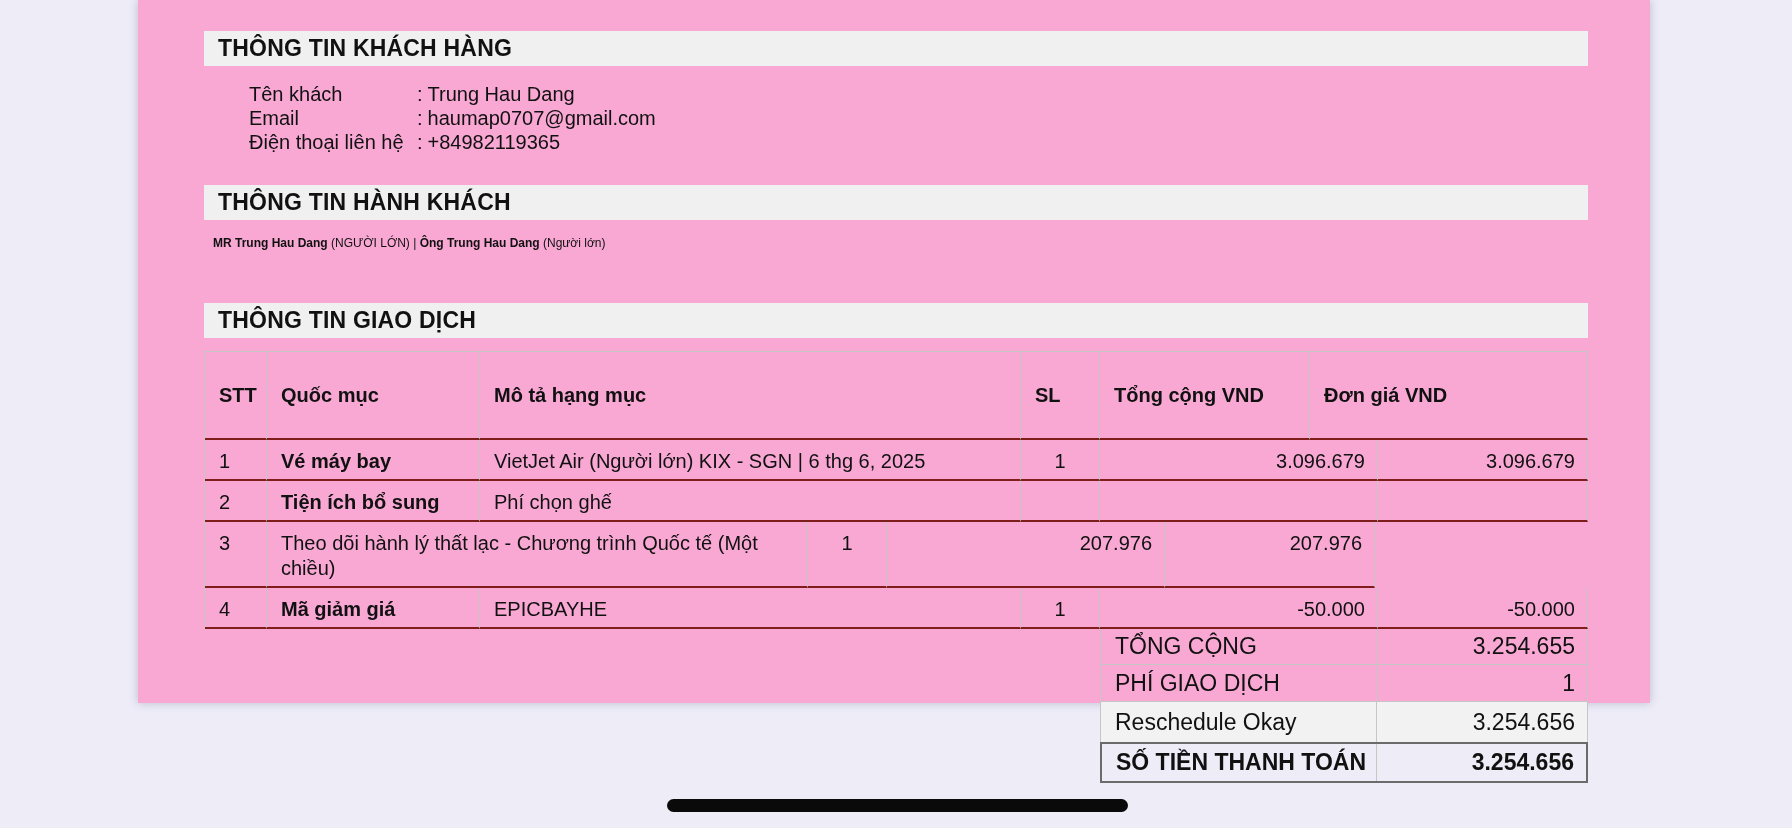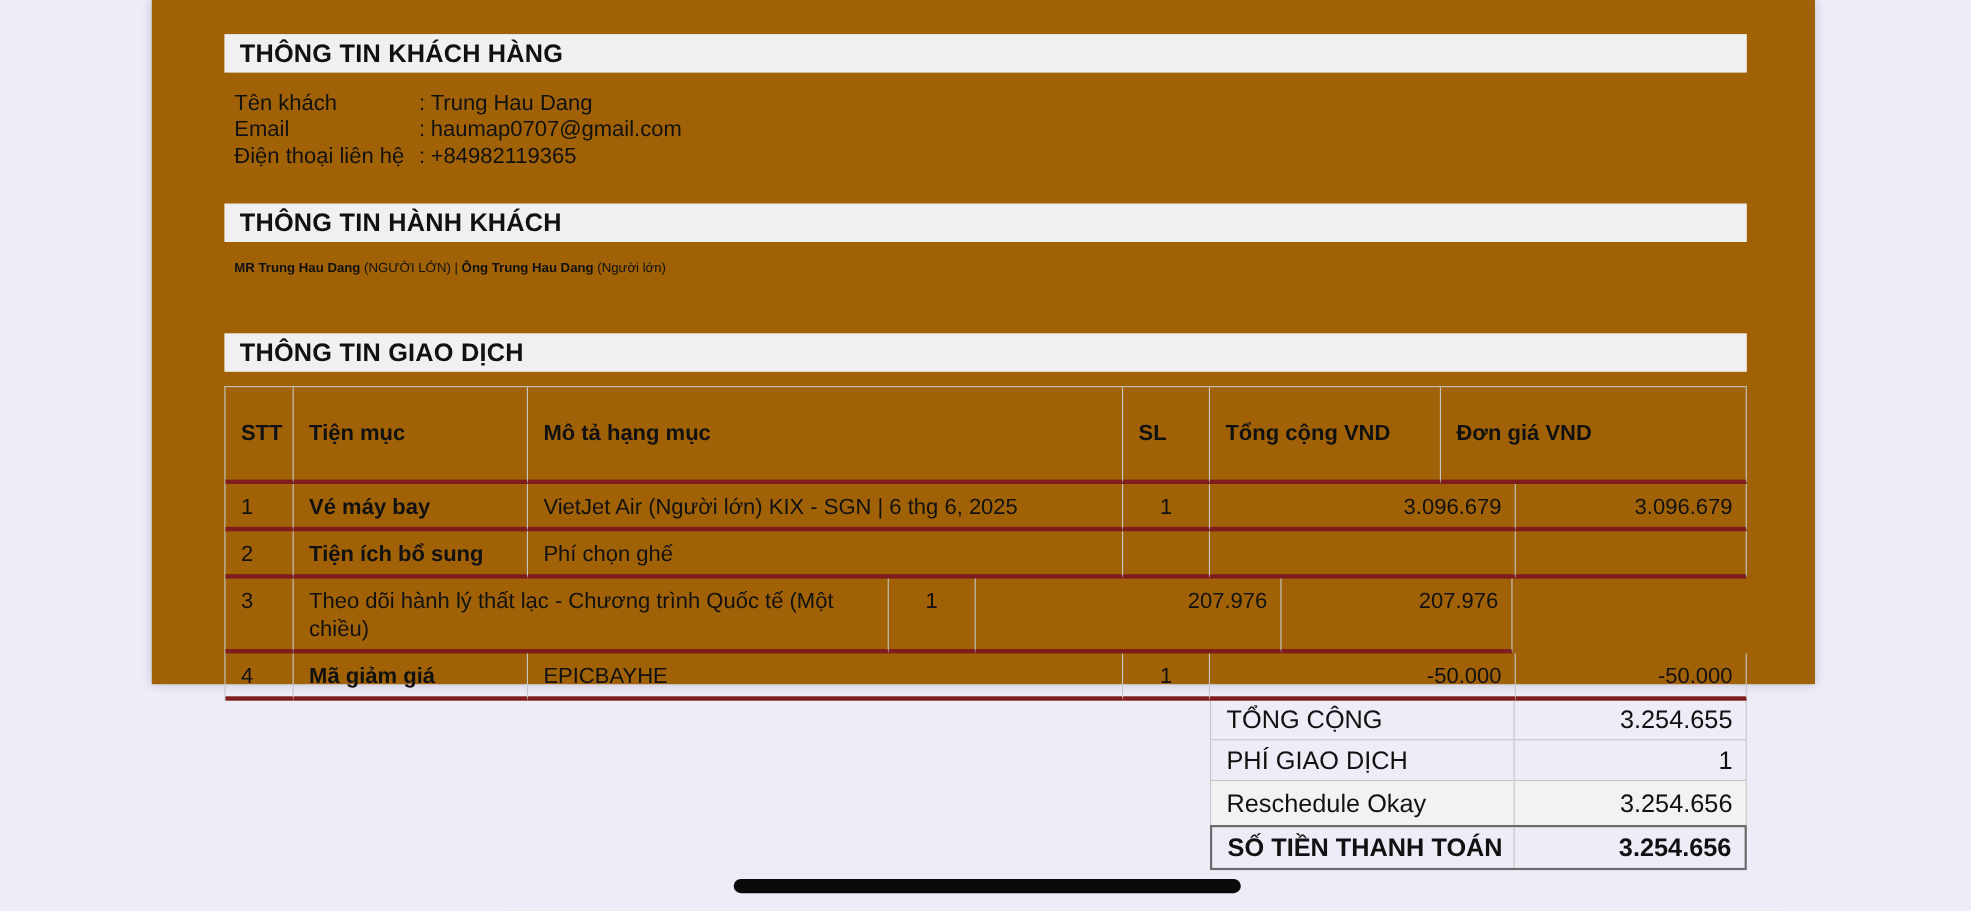--- a/index.html
+++ b/index.html
@@ -12,22 +12,22 @@
     height: 828px;
     background: #edecf7;
     overflow: hidden;
   }
 
   .page {
     position: absolute;
     left: 138px;
     top: 0;
     width: 1512px;
-    height: 622px;
-    background: #a16207;
+    height: 703px;
+    background: #f9a8d4;
     box-shadow: 0 0 9px rgba(70, 65, 110, 0.28);
   }
 
   .content { padding: 0 60px 0 66px; }
 
   .section-bar {
     margin-top: 31px;
     width: 1384px;
     height: 35px;
     background: #f0f0f0;
@@ -37,21 +37,21 @@
   }
   .section-bar .title {
     font-size: 23px;
     font-weight: bold;
     letter-spacing: 0.2px;
   }
   .section-bar.bar2 { }
   .section-bar.bar3 { margin-top: 47px; }
 
   .info-block { margin-top: 16px; padding-left: 9px; font-size: 20px; }
-  .info-row { line-height: 24px; white-space: nowrap; }
+  .info-row { line-height: 24px; white-space: nowrap; margin-left: 36px; }
   .info-label { display: inline-block; min-width: 168px; }
   .info-sep { display: inline; }
   .info-value { margin-left: 5px; }
 
   .passenger-line {
     margin-top: 11px;
     padding-left: 9px;
     font-size: 12px;
     line-height: 25px;
     white-space: nowrap;
@@ -62,21 +62,21 @@
   .tbl {
     margin-top: 13px;
     width: 1384px;
     border-top: 1px solid #c6c6c6;
     border-left: 1px solid #c6c6c6;
     font-size: 20px;
   }
   .tr { display: flex; }
   .td, .th {
     border-right: 1px solid #c6c6c6;
-    border-bottom: 4px solid #7f1d1d;
+    border-bottom: 2px solid #7f1d1d;
     padding: 9px 12px 5px 14px;
     line-height: 25px;
     min-height: 40px;
   }
   .th {
     display: flex;
     align-items: center;
     font-weight: bold;
     min-height: 88px;
     padding-top: 0;
@@ -164,21 +164,21 @@
         <span>(Người lớn)</span>
       </div>
 
       <div class="section-bar bar3">
         <span class="title">THÔNG TIN GIAO DỊCH</span>
       </div>
 
       <div class="tbl">
         <div class="tr">
           <div class="th c-stt">STT</div>
-          <div class="th c-cat">Tiện mục</div>
+          <div class="th c-cat">Quốc mục</div>
           <div class="th c-desc">Mô tả hạng mục</div>
           <div class="th c-qty">SL</div>
           <div class="th c-total">Tổng cộng VND</div>
           <div class="th c-price">Đơn giá VND</div>
         </div>
 
         <div class="tr">
           <div class="td c-stt">1</div>
           <div class="td c-cat">Vé máy bay</div>
           <div class="td c-desc">VietJet Air (Người lớn) KIX - SGN | 6 thg 6, 2025</div>

